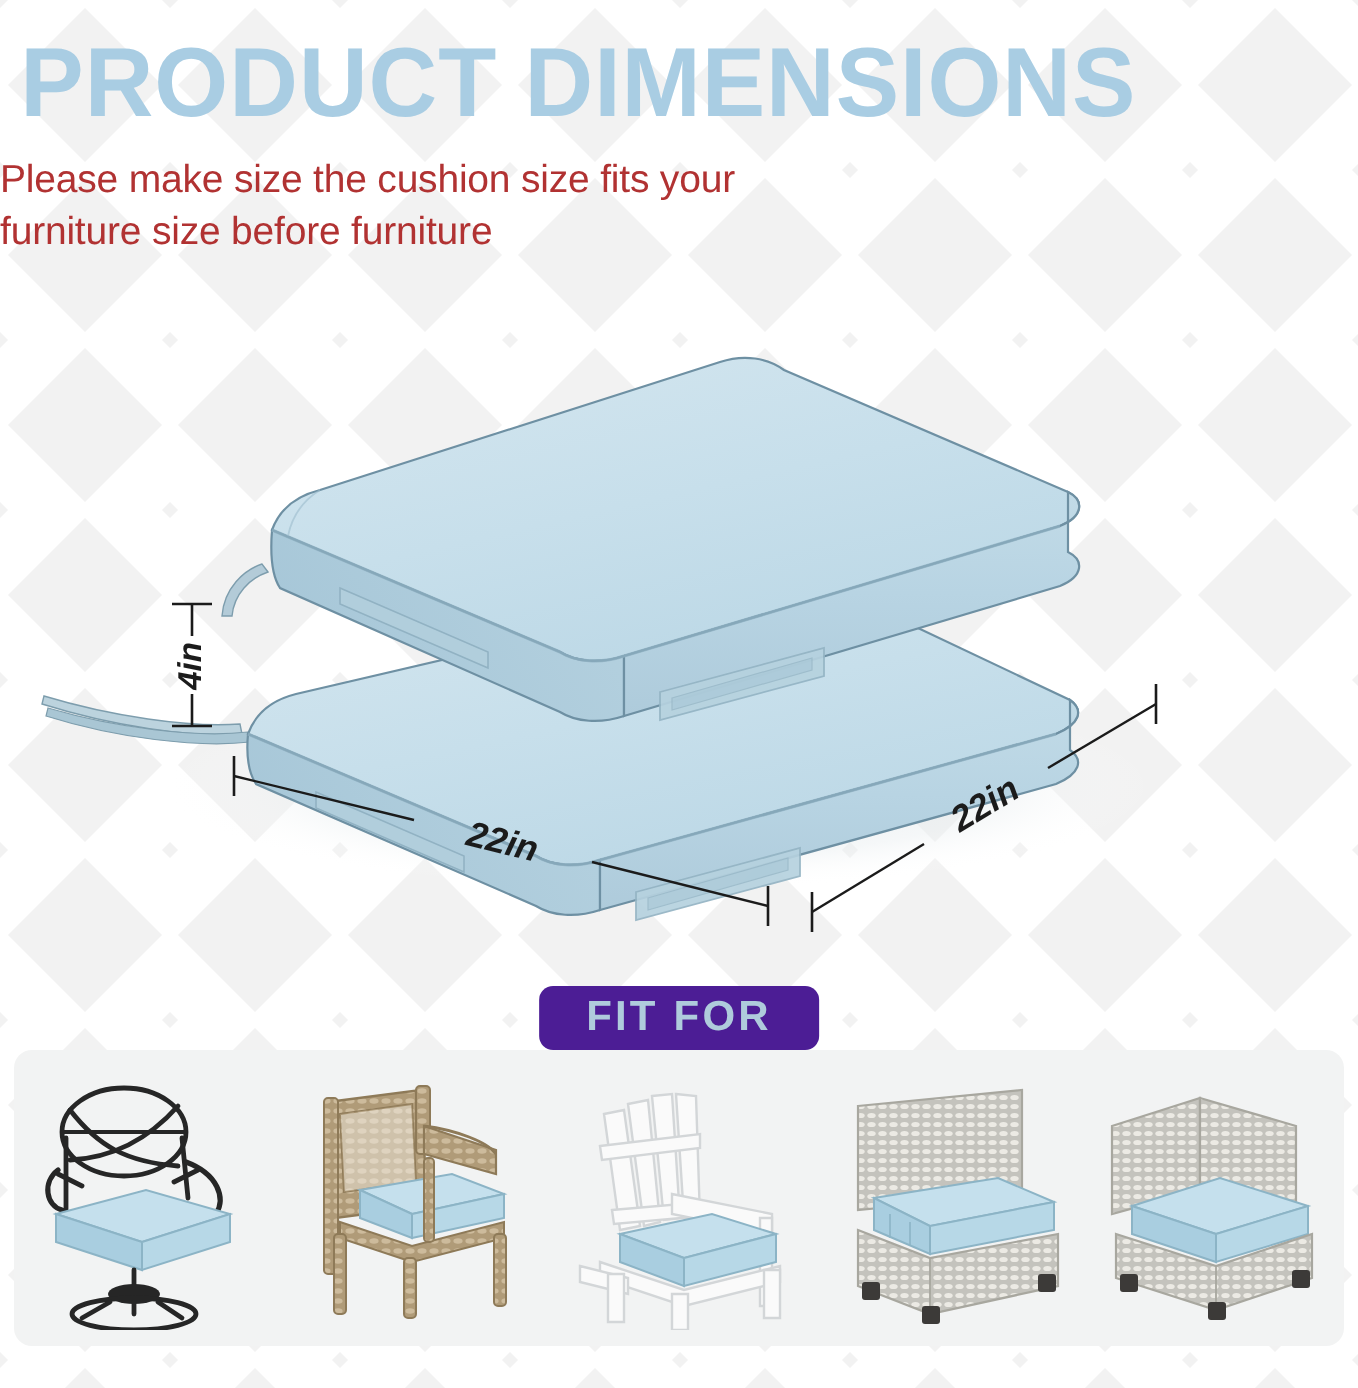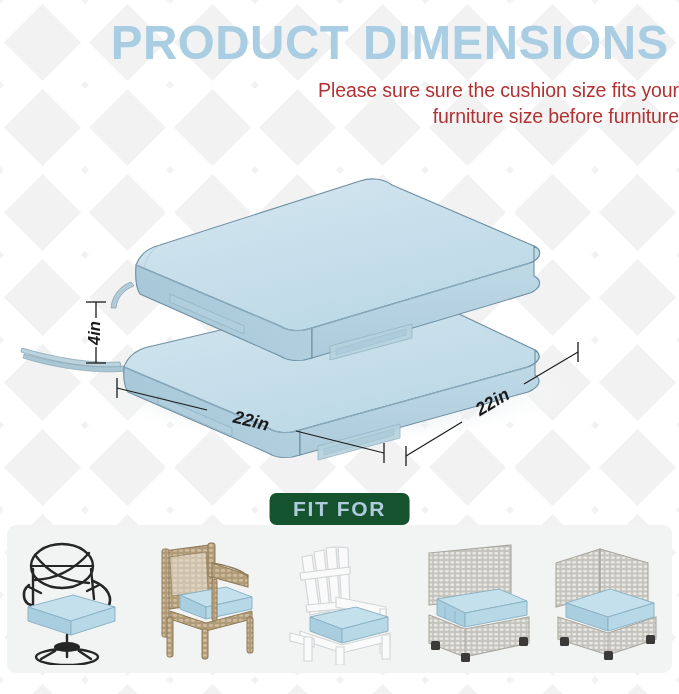--- a/index.html
+++ b/index.html
@@ -18,21 +18,21 @@
     position: absolute;
     inset: 0;
     z-index: 0;
   }
 
   
   #header {
     position: absolute;
     top: 0; left: 0; right: 0;
     z-index: 3;
-    text-align: right;
+    text-align: left;
     padding-top: 17px;
   }
   #title {
     font-family: "Liberation Sans Narrow", "Liberation Sans", sans-serif;
     font-size: 49px;
     font-weight: bold;
     letter-spacing: 0.5px;
     color: #a9cde3;
     line-height: 1.06;
     transform: scaleX(0.97);
@@ -58,21 +58,21 @@
   }
   #hero svg { display: block; }
 
   
   #fitfor-badge {
     position: absolute;
     left: 50%;
     top: 493px;
     transform: translateX(-50%);
     z-index: 5;
-    background: #14532d;
+    background: #4c1d95;
     border-radius: 7px;
     padding: 5px 24px 6px 24px;
   }
   #fitfor-label {
     font-family: "Liberation Sans Narrow", "Liberation Sans", sans-serif;
     font-size: 21px;
     font-weight: bold;
     letter-spacing: 1.6px;
     color: #afcbdc;
     line-height: 1;
@@ -113,21 +113,21 @@
       <path d="M0 85 L0 81 L4 85 Z" fill="#f2f2f2"></path>
       <path d="M85 85 L85 81 L81 85 Z" fill="#f2f2f2"></path>
     </pattern>
   </defs>
   <rect width="679" height="694" fill="url(#diamondPat)"></rect>
 </svg>
 
 <div id="header">
   <div id="title">PRODUCT DIMENSIONS</div>
   <div id="subtitle">
-    <div>Please sure sure the cushion size fits your</div>
+    <div>Please make size the cushion size fits your</div>
     <div>furniture size before furniture</div>
   </div>
 </div>
 
 <div id="hero">
 <svg width="679" height="345" viewBox="0 0 679 345">
   <defs>
     <linearGradient id="topGrad" x1="0" y1="0" x2="0.6" y2="1">
       <stop offset="0%" stop-color="#d4e6ef"></stop>
       <stop offset="55%" stop-color="#c7dfeb"></stop>

